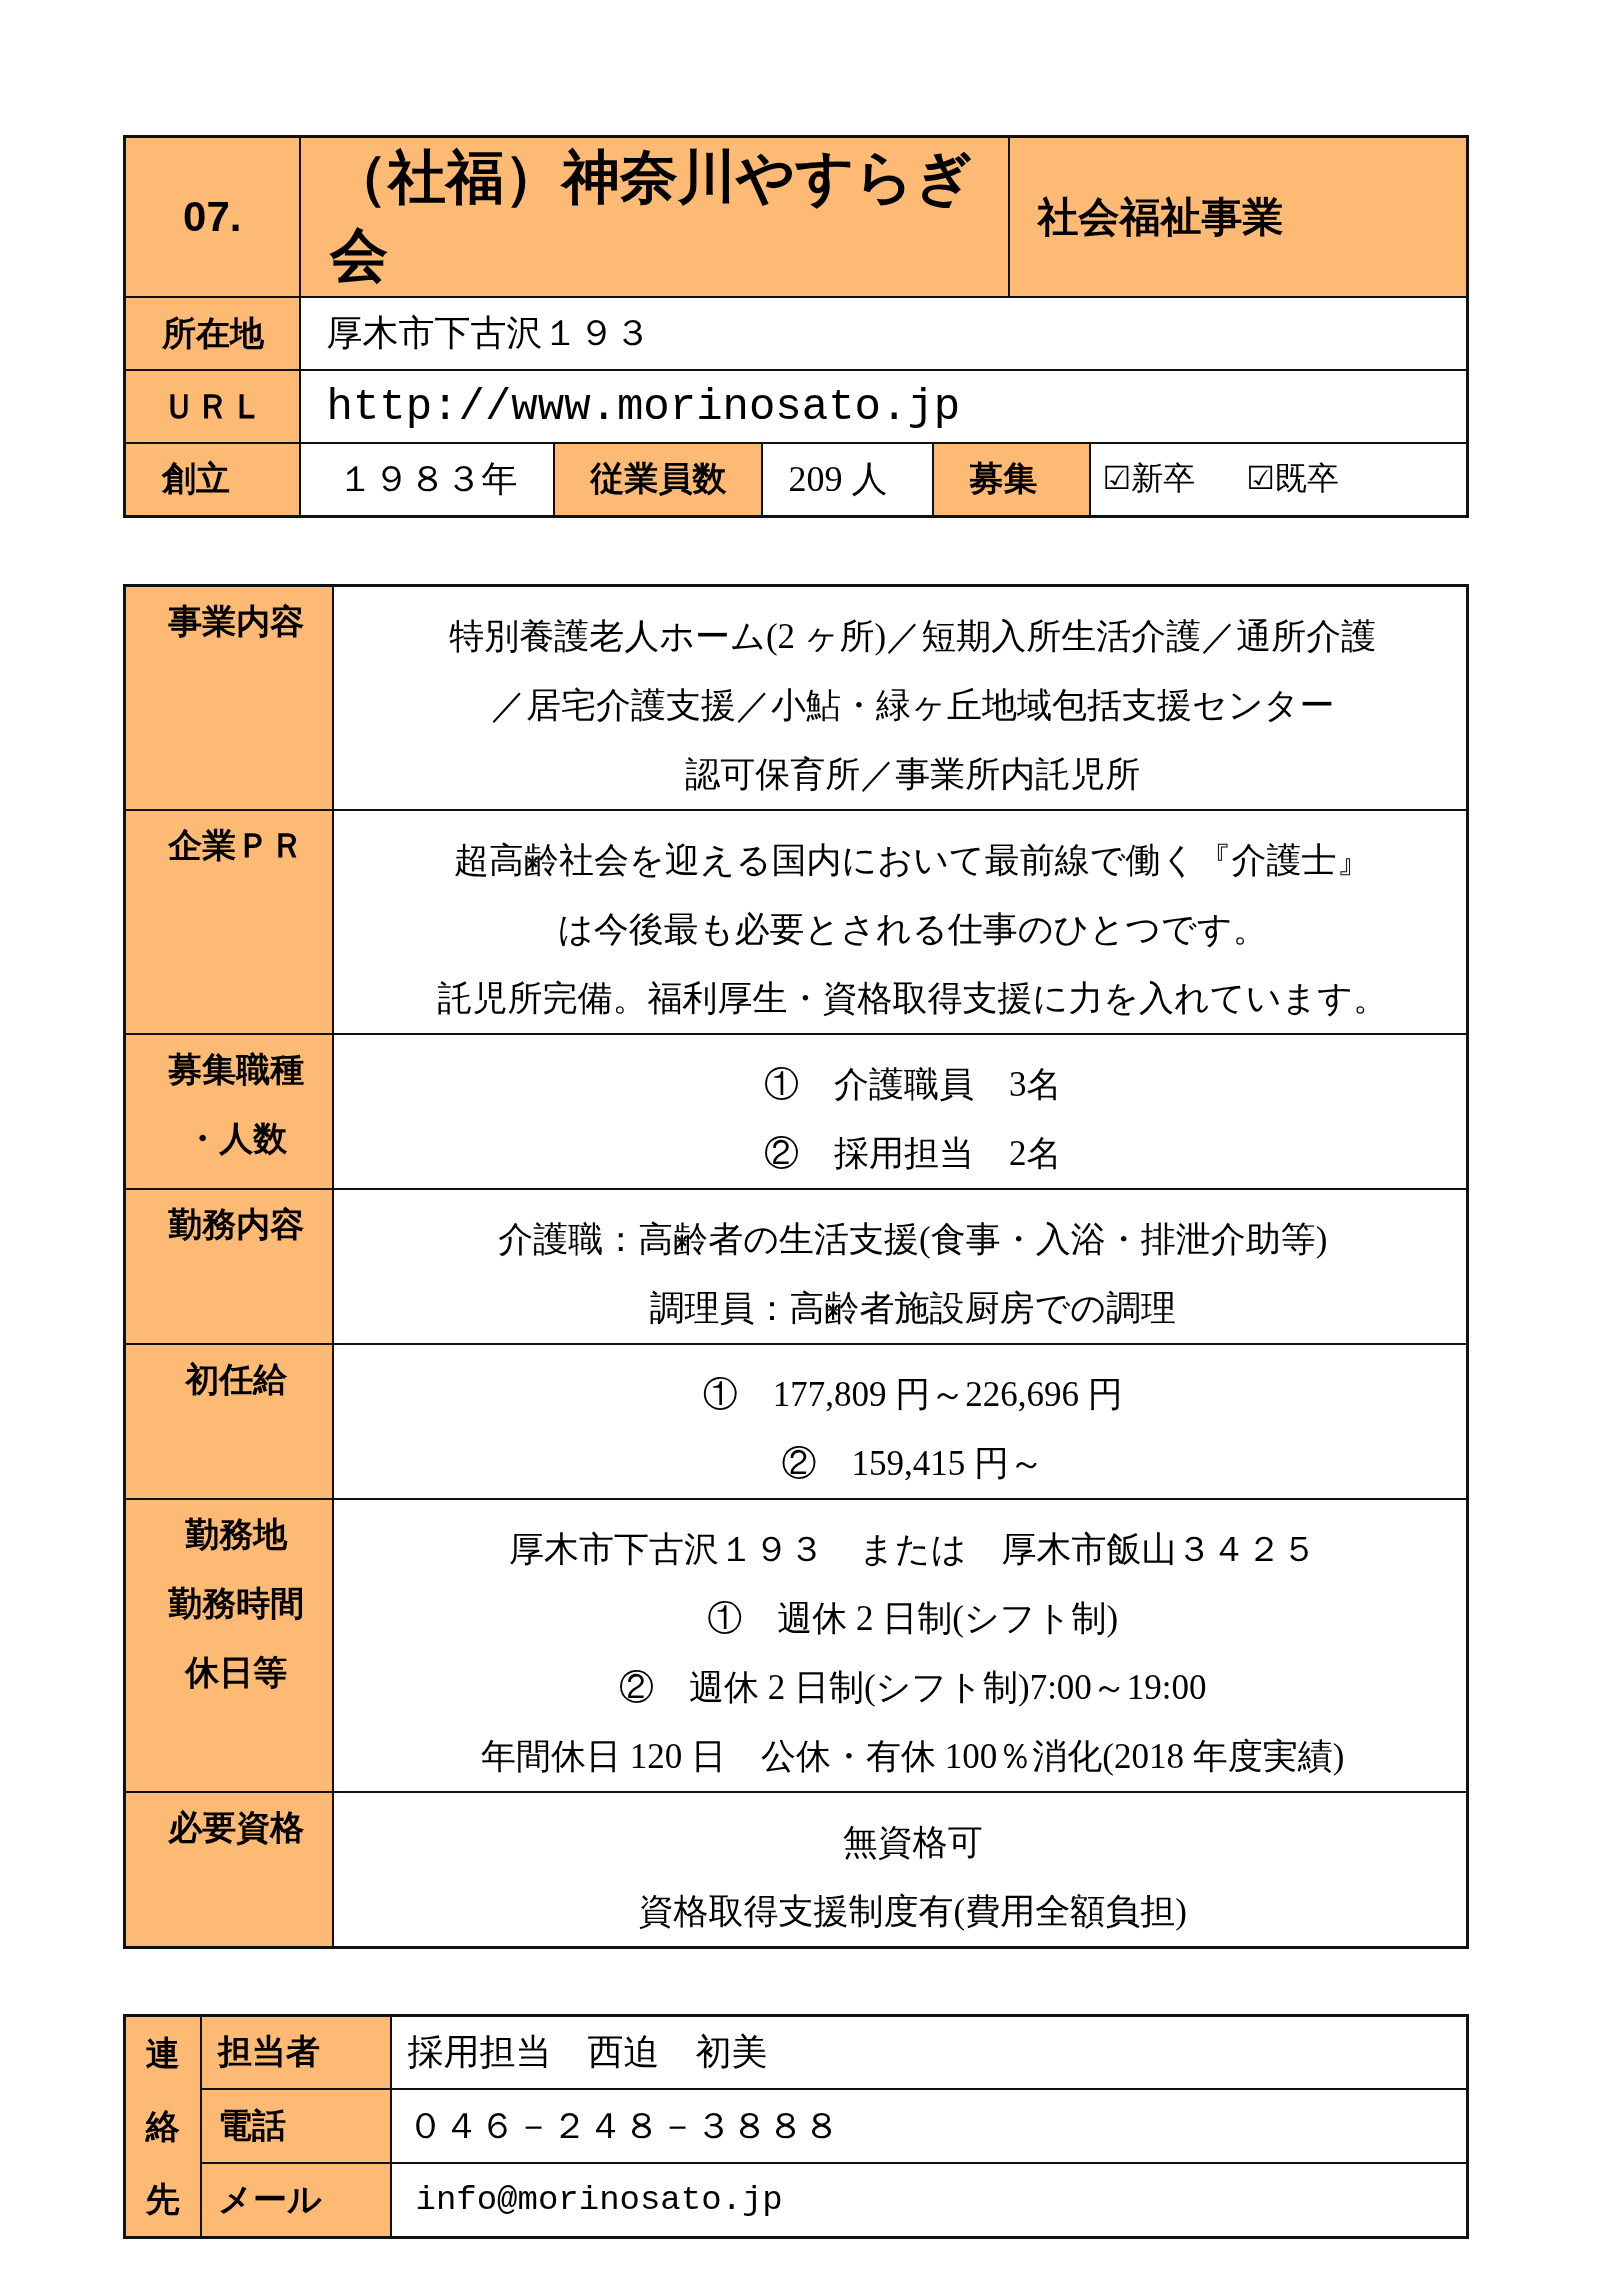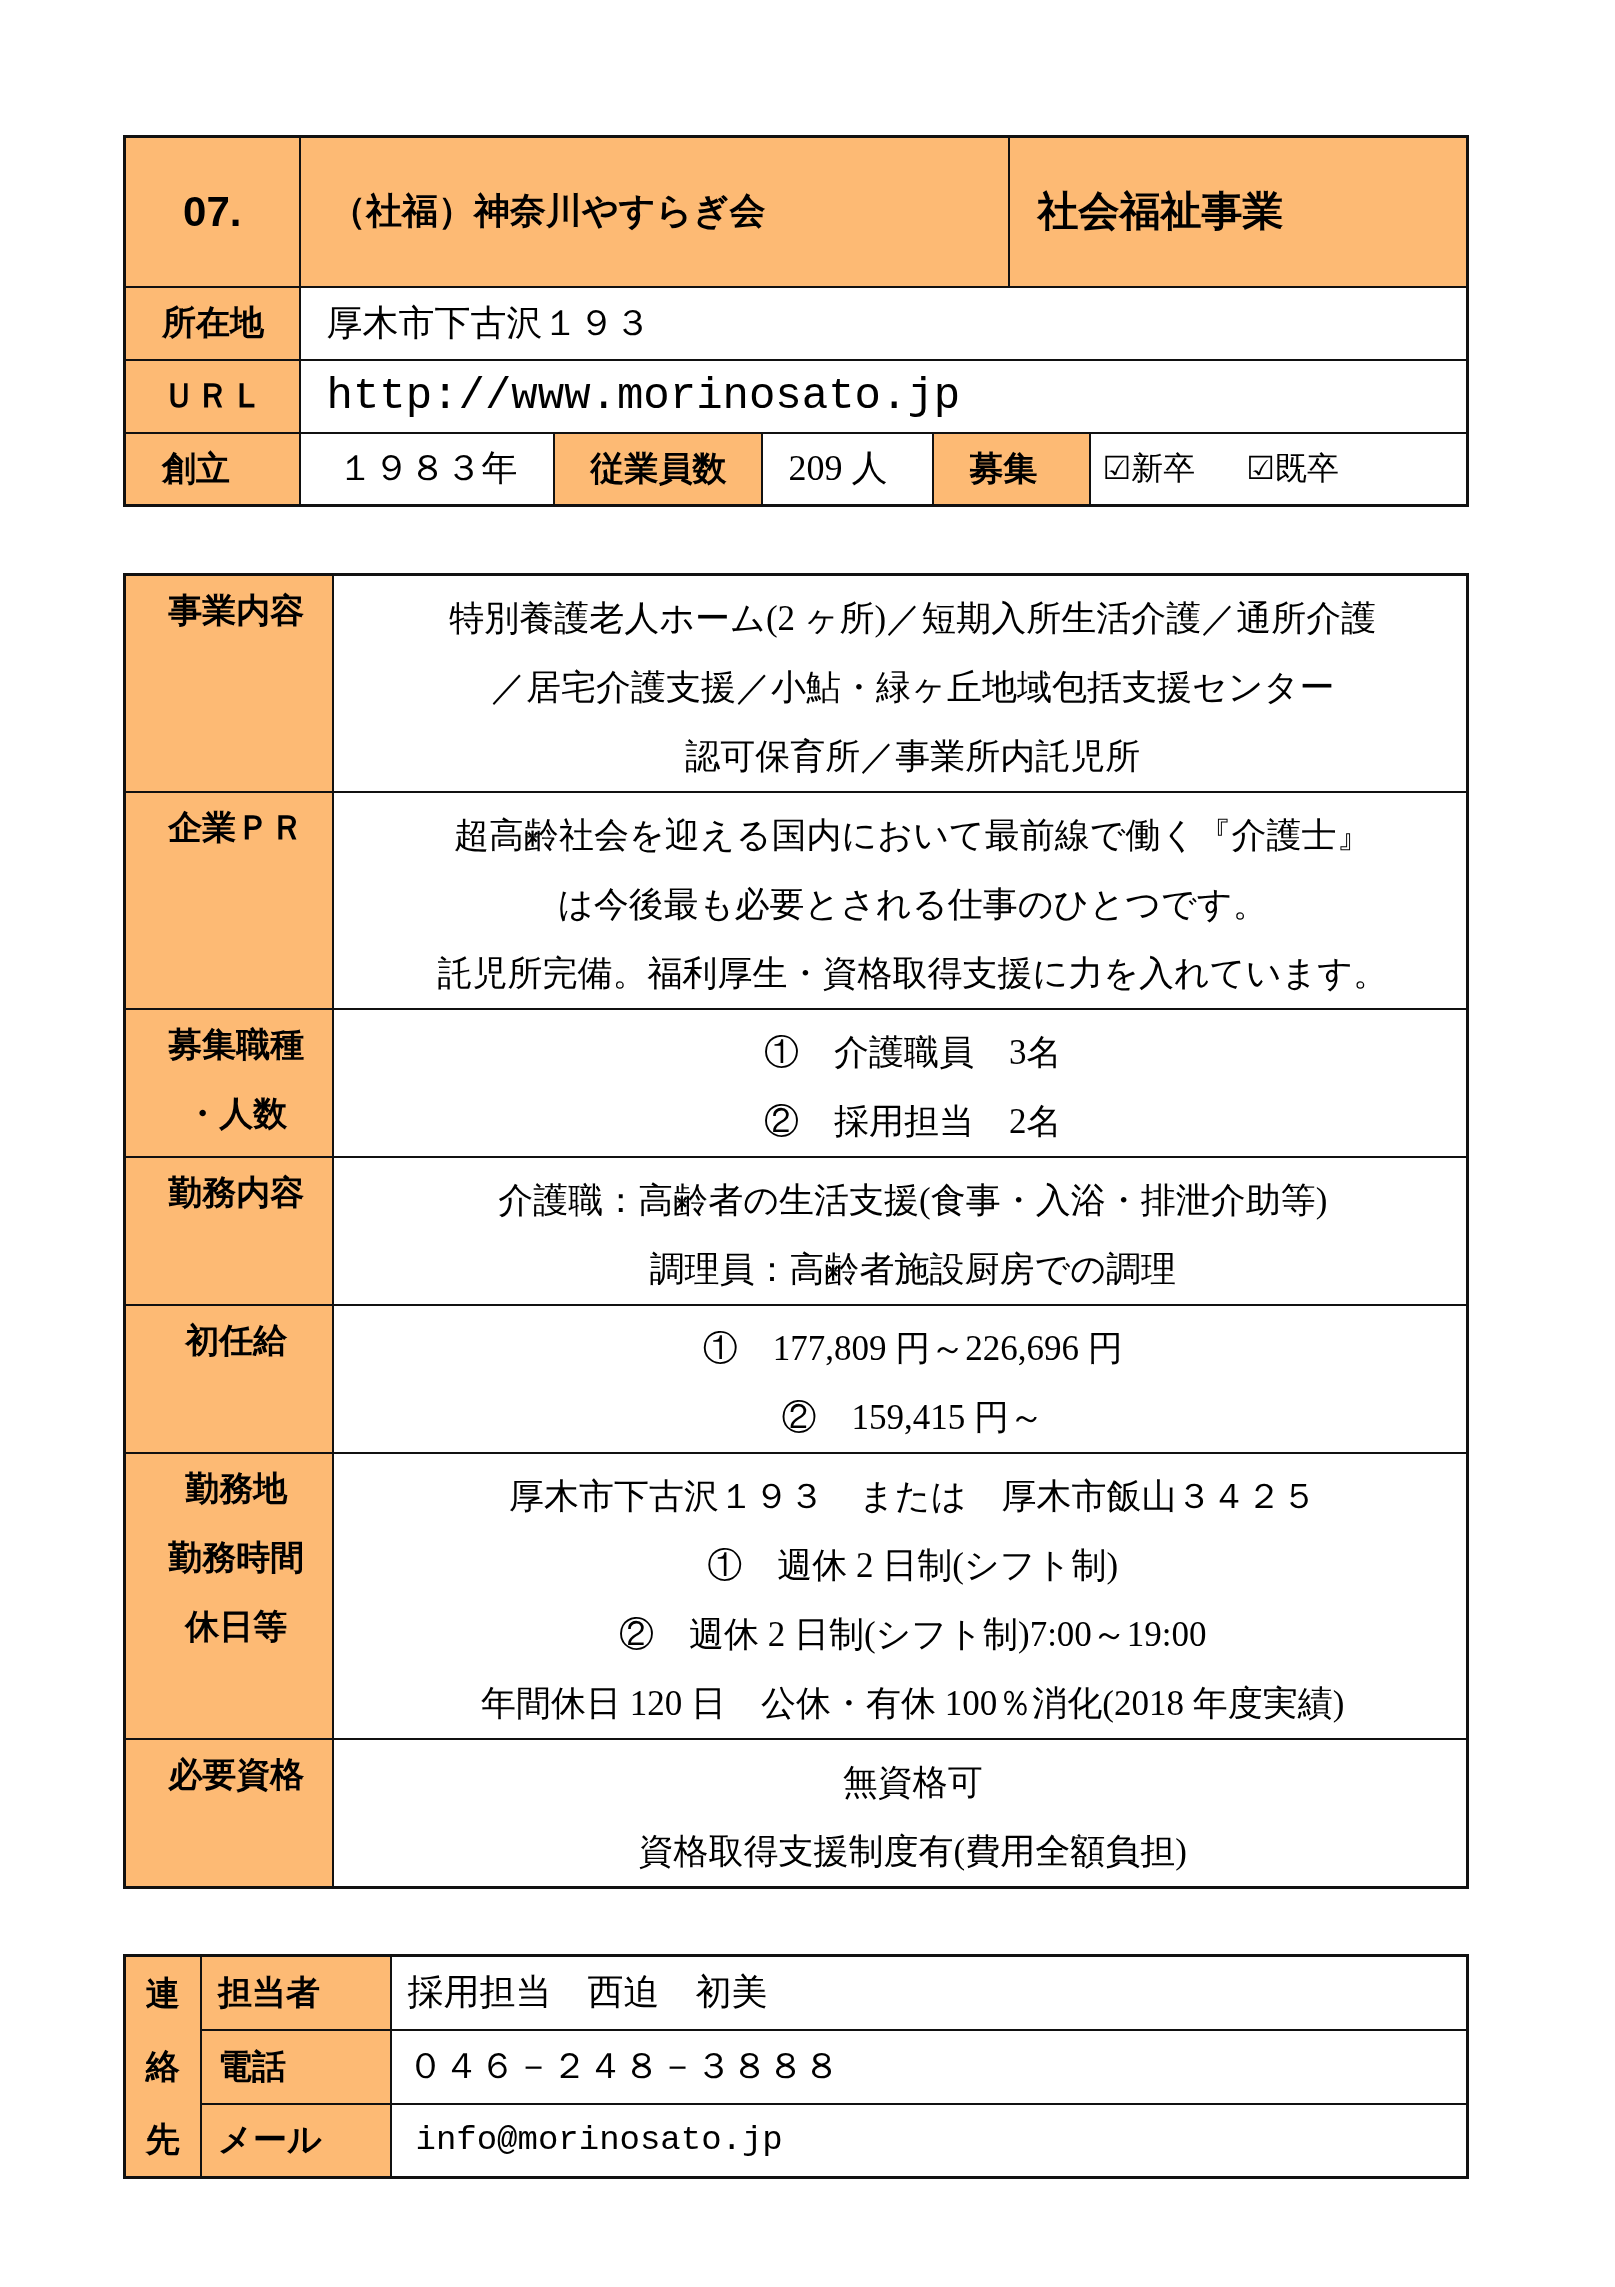--- a/index.html
+++ b/index.html
@@ -23,36 +23,36 @@
     box-sizing:border-box;
   }
   .shade { background:#fdba74; }
 
   
   #t-top { margin-top:135px; width:1343px; }
   #t-top td { vertical-align:middle; }
   .row-head { height:150px; }
   .row-std  { height:73px; }
   .num  { font-family:"Liberation Sans",sans-serif; font-weight:bold; font-size:42px; text-align:center; }
-  .cname{ font-family:"Liberation Sans",sans-serif; font-weight:bold; font-size:36px; padding-left:29.5px; }
+  .cname{ font-family:"Liberation Sans",sans-serif; font-weight:bold; font-size:58px; padding-left:29.5px; }
   .cat  { font-family:"Liberation Sans",sans-serif; font-weight:bold; font-size:41px; padding-left:28px; }
   .lbl  { font-family:"Liberation Sans",sans-serif; font-weight:bold; font-size:34px; padding-left:36px; }
   .val  { font-size:36px; padding-left:26px; }
   .val-ind { font-size:36px; padding-left:37px; }
   .mono { font-family:"Liberation Mono","DejaVu Sans Mono",monospace; font-size:44px; padding-left:26px; }
   .chk  { font-size:32px; padding-left:12px; }
   .chk span { margin-right:51px; }
 
   
   #t-main { margin-top:66px; width:1343px; }
   #t-main td { vertical-align:top;text-align:center; }
   #t-main .line { height:69px; line-height:69px; white-space:nowrap; }
   #t-main td.lblc { padding:0 0 0 14.8px; }
   #t-main td.lblc .line { font-family:"Liberation Sans",sans-serif; font-weight:bold; font-size:34px; }
-  #t-main td.valc { padding:8px 0 0 26px; font-size:35px; }
+  #t-main td.valc { padding:15px 0 0 26px; font-size:35px; }
   .h2 { height:138px; } .h3 { height:208px; } .h4 { height:277px; }
 
   
   #t-contact { margin-top:65px; width:1343px; }
   #t-contact td { vertical-align:middle; }
   #t-contact .crow { height:73px; }
   .vlabel { padding:0; }
   .vlabel .vchar {
     height:73px; line-height:73px; text-align:center;
     font-family:"Liberation Sans",sans-serif; font-weight:bold; font-size:34px;

